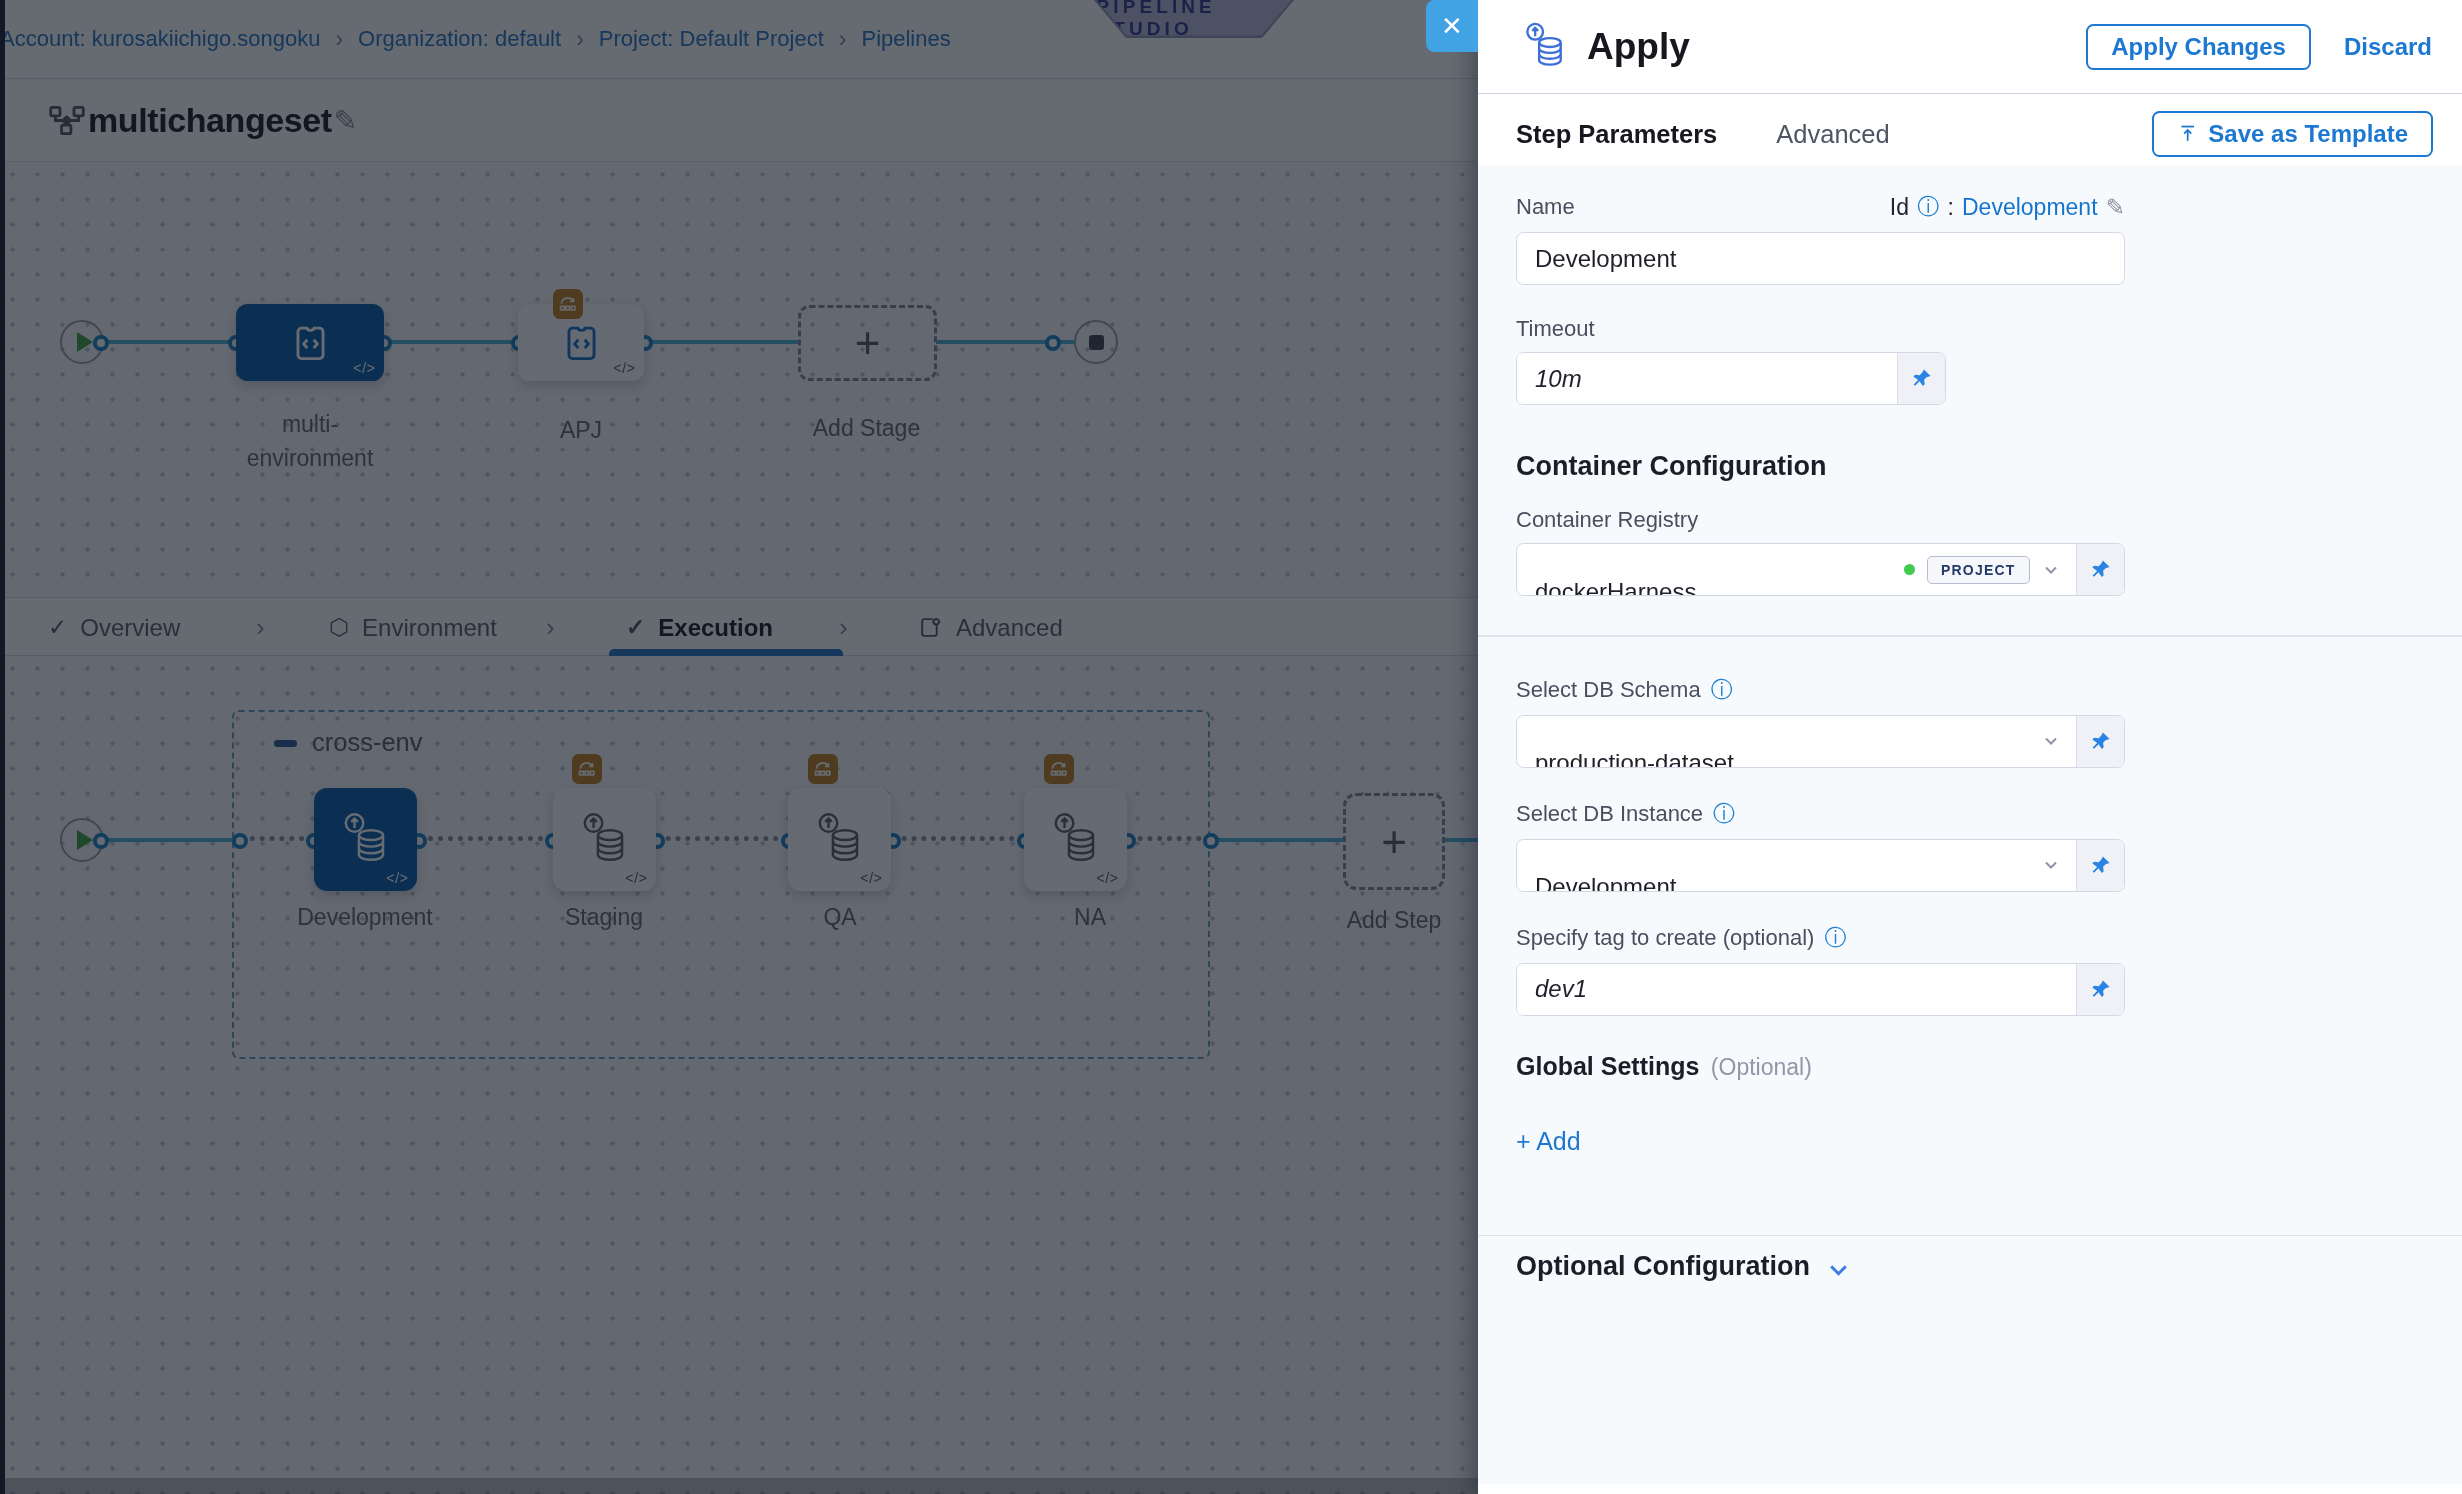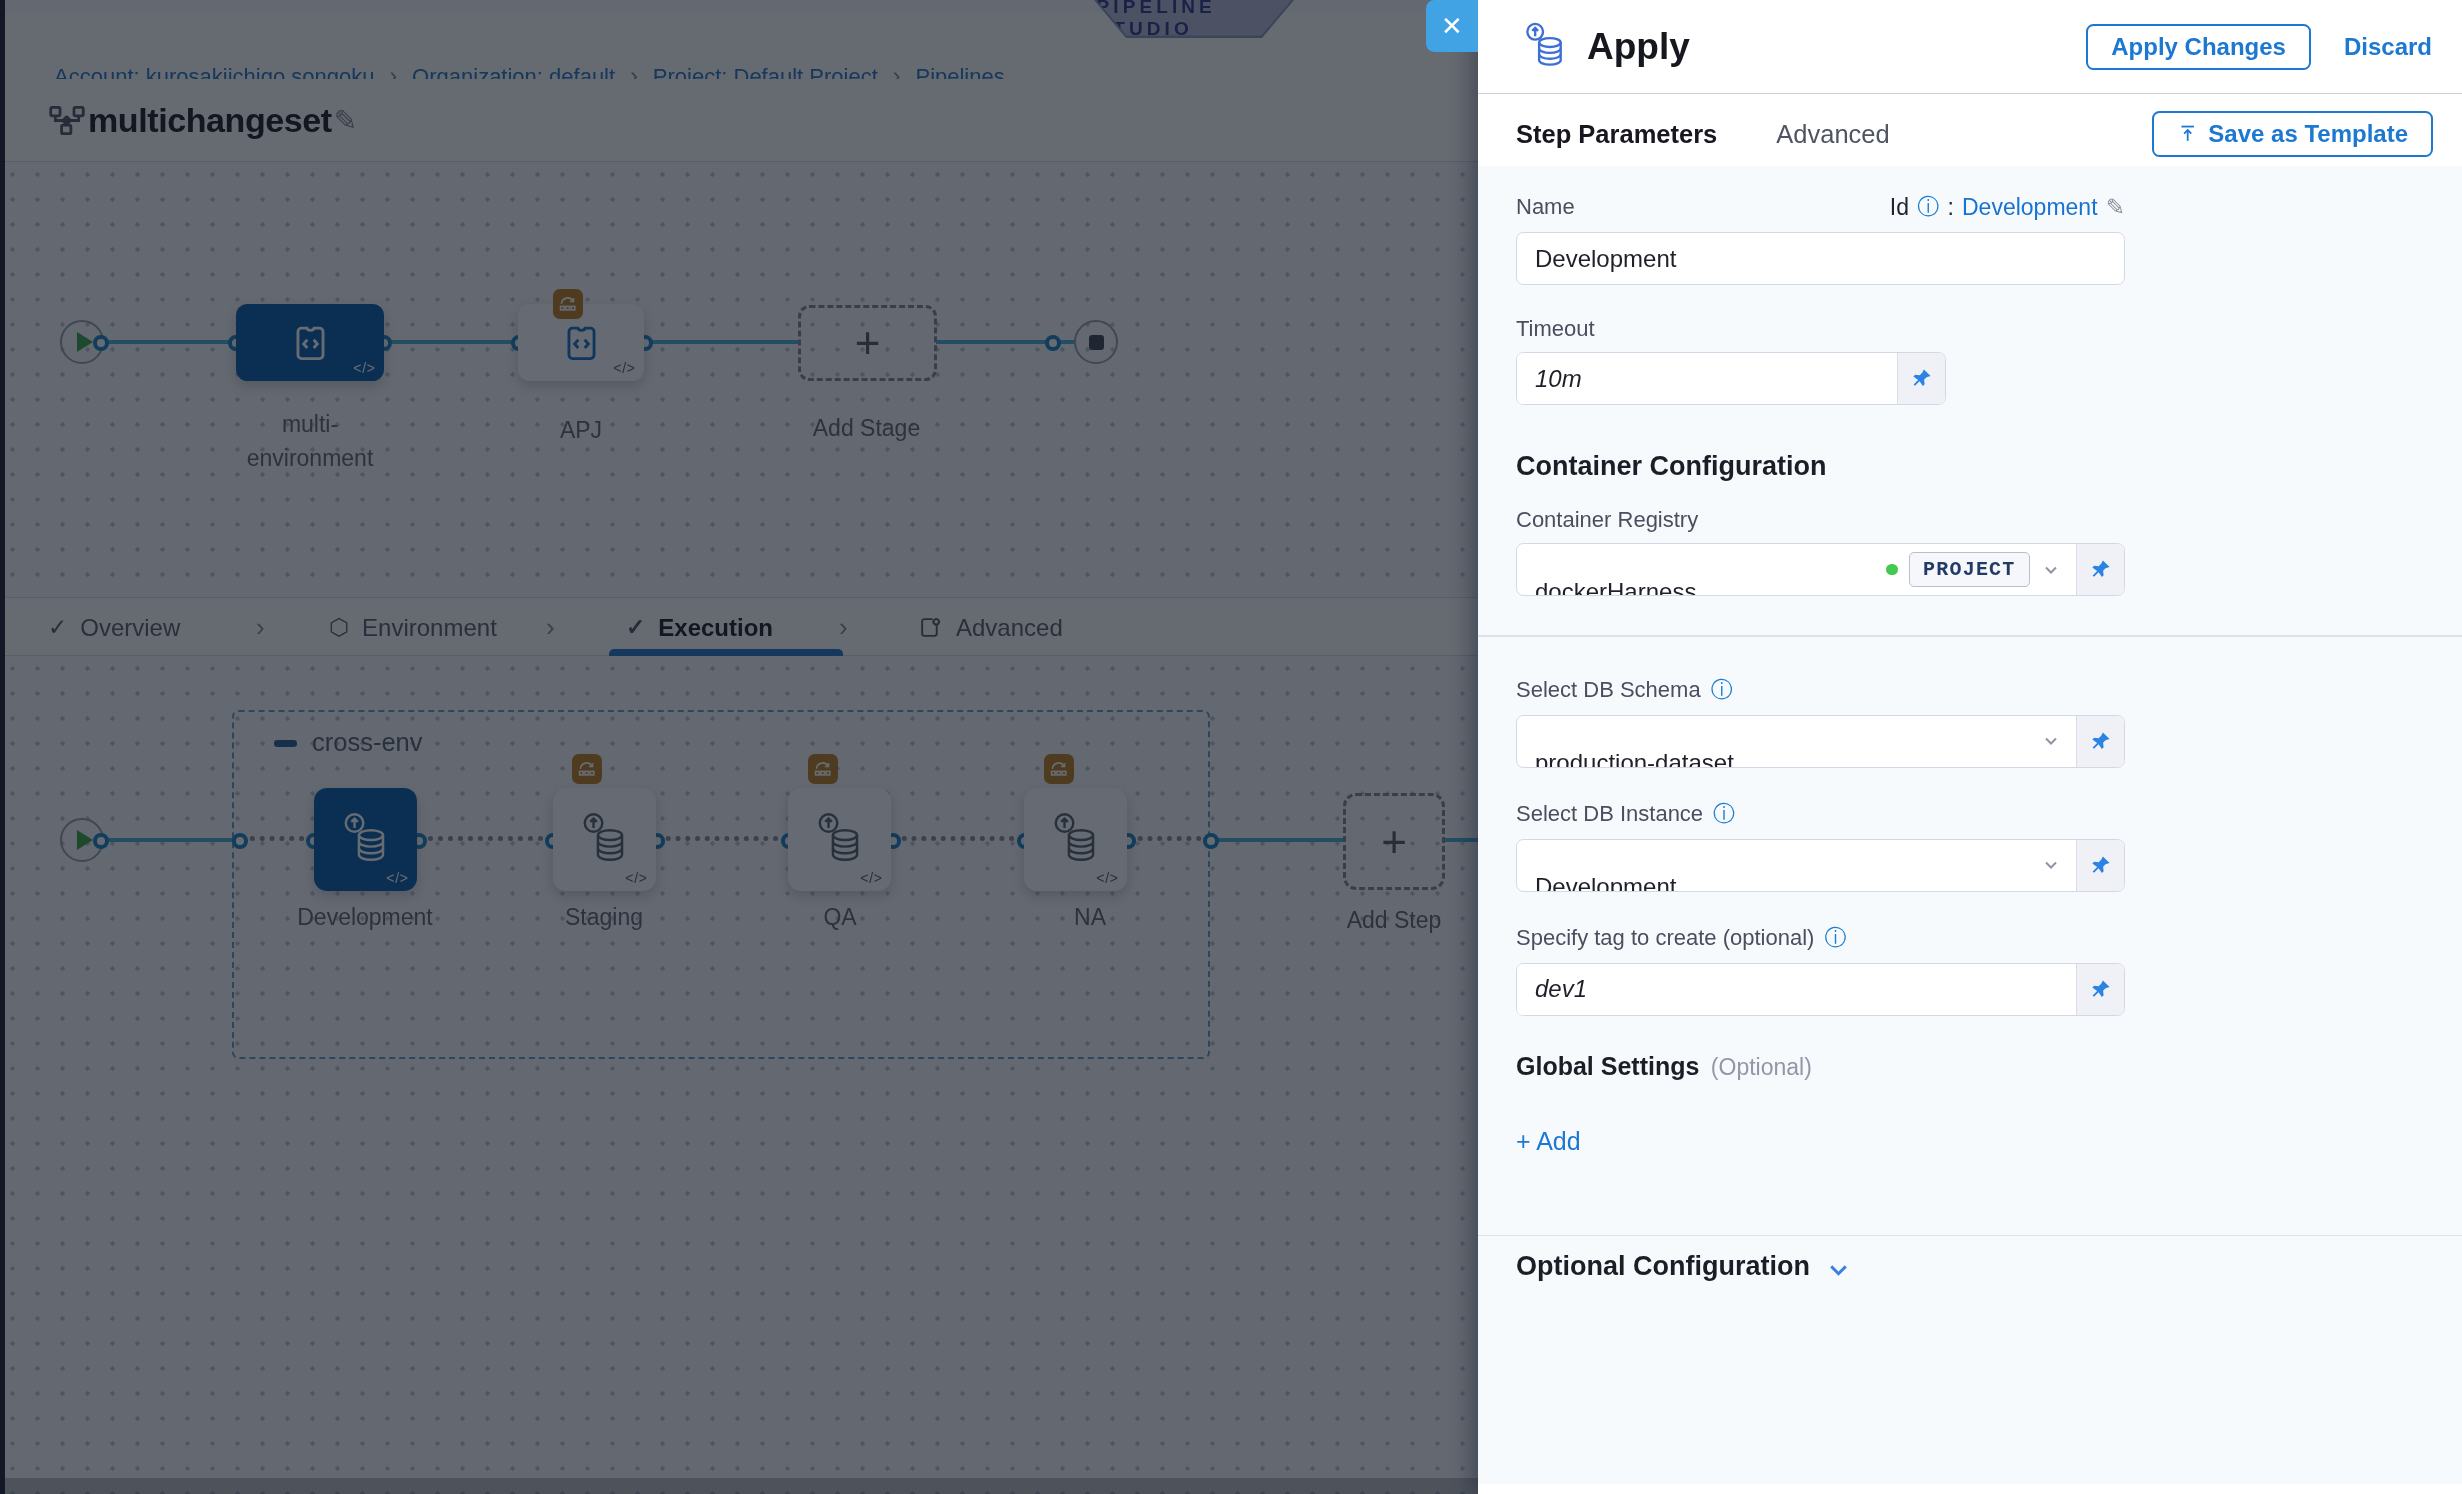--- a/index.html
+++ b/index.html
@@ -4,21 +4,21 @@
 <style>
   * { box-sizing: border-box; margin: 0; padding: 0; }
   html,body { width: 2462px; height: 1495px; }
   body { font-family: "Liberation Sans", sans-serif; background:#fff; overflow:hidden; }
   .app { position:relative; width:2462px; height:1495px; overflow:hidden; }
 
   
   .left-root { position:absolute; left:0; top:0; width:1478px; height:1495px; background:#f6f8fa; }
   .left-edge { position:absolute; left:0; top:0; width:5px; height:1495px; background:#23273a; }
   .bar { position:absolute; left:0; width:1478px; background:#fbfbfd; border-bottom:1.6px solid #d9dae6; }
-  .breadcrumb-bar { top:12px; height:79px; display:flex; align-items:flex-end; padding-left:54px; }
+  .breadcrumb-bar { top:0; height:79px; display:flex; align-items:center; }
   .crumb { color:#2f78c2; font-size:22px; }
   .crumb-sep { color:#7c8aa0; font-size:23px; margin:0 15px; }
   .toolbar { top:79px; height:83px; }
   .title-wrap { position:absolute; left:48px; top:0; height:83px; display:flex; align-items:center; gap:2px; }
   .pipe-title { font-size:34px; font-weight:bold; color:#22222a; letter-spacing:-0.4px; }
   .pencil { color:#8a8e9a; font-size:28px; }
   .canvas { position:absolute; left:0; width:1478px;
     background-color:#f6f8fa;
     background-image: radial-gradient(circle, #c3c8d2 2px, transparent 2.3px);
     background-size: 25px 25px; }
@@ -125,21 +125,21 @@
      background:#fff; overflow:hidden; height:53px; width:609px; }
   .input-group.narrow { width:430px; }
   .ig-input { border:none; outline:none; flex:1; font-size:24px; color:#1f2029; padding:0 18px;
      font-family:"Liberation Sans", sans-serif; background:#fff; min-width:0;font-style:italic; }
   .ig-select { flex:1; display:flex; align-items:center; padding:0 15px 0 18px;
      font-size:24px; color:#1f2029; gap:11.5px; min-width:0; }
   .ig-value { flex:1;margin-top:44px; }
   .pin-addon { width:48px; background:#f0f1f7; border-left:1.6px solid #dadce8;
      display:flex; align-items:center; justify-content:center; }
   .scope-chip { border:1.6px solid #b9bdd1; background:#f6f7fb; color:#223a68; border-radius:5px;
-     font-size:20px; font-weight:bold; letter-spacing:1.2px; padding:5px 13px;font-family:Liberation Mono, monospace; }
+     font-size:14px; font-weight:bold; letter-spacing:1.2px; padding:5px 13px; }
   .green-dot { width:11.5px; height:11.5px; border-radius:50%; background:#42c94f; }
   .section-heading { font-size:27px; font-weight:bold; color:#1c1d27; }
   .form-divider { height:1.6px; background:#dfe2ea; margin:0 -38px; }
   .opt-gray { color:#9496a6; font-weight:normal; font-size:23px; }
   .global-row { display:flex; align-items:baseline; gap:11.5px; }
   .add-link { font-size:25px; color:#1d78d2; }
   .optional-row { display:flex; align-items:center; gap:16.4px; }
 
   svg { display:block; }
 </style>

